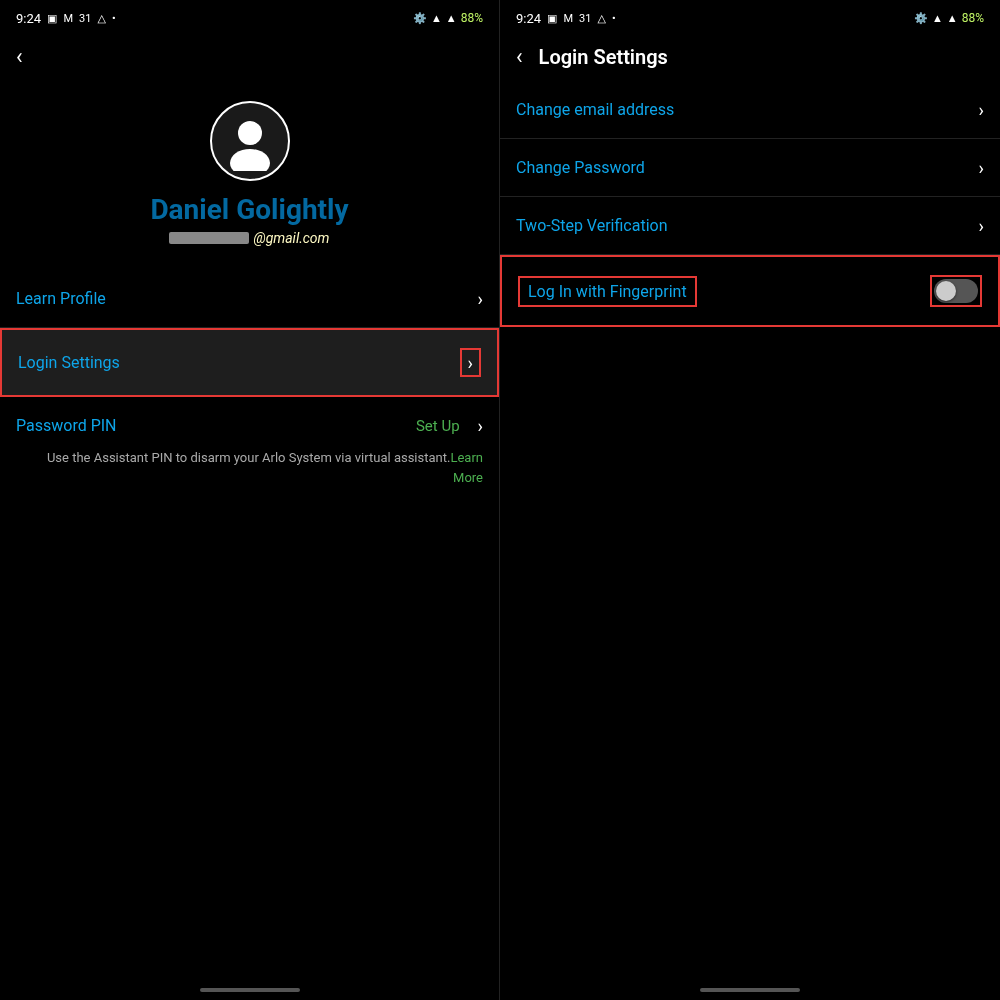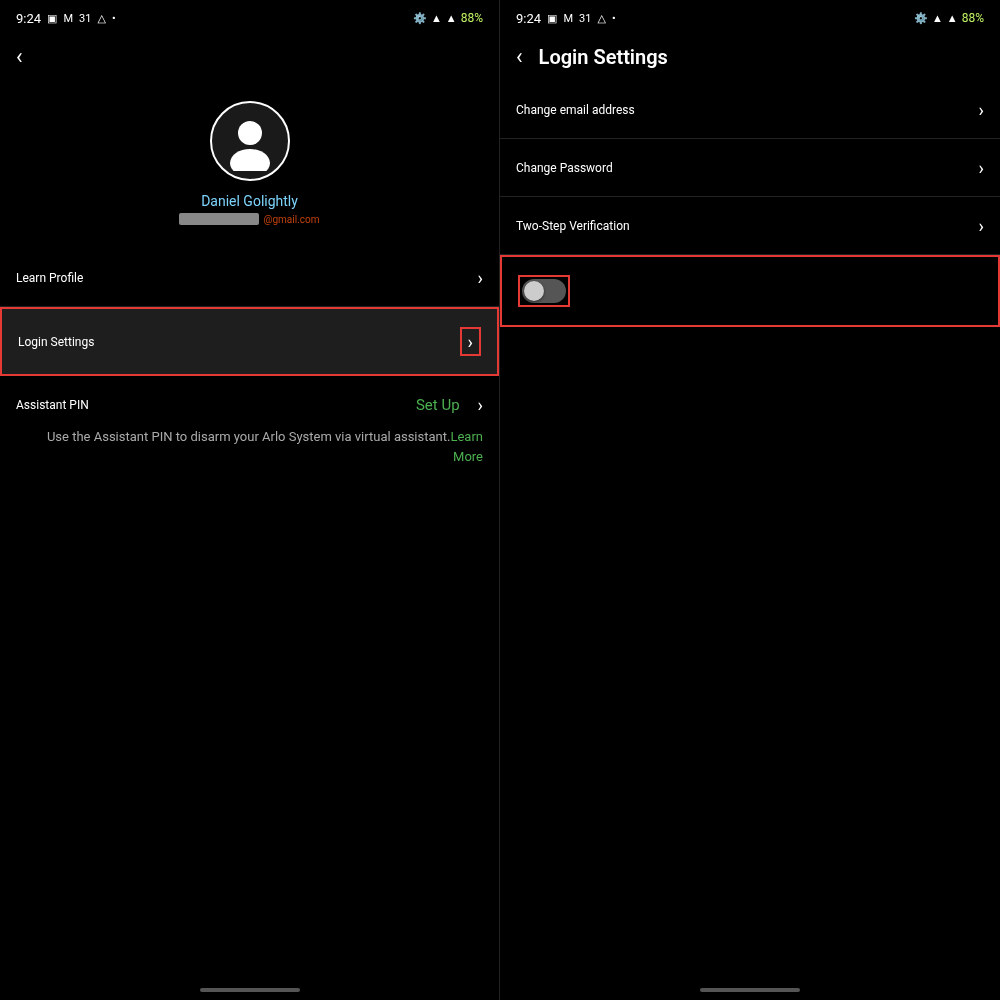--- a/index.html
+++ b/index.html
@@ -90,40 +90,41 @@
       justify-content: center;
       background: #1a1a1a;
       overflow: hidden;
       margin-bottom: 12px;
     }
     .avatar-svg {
       width: 60px;
       height: 60px;
     }
     .profile-name {
-      color: #7dd3fc;
-      font-size: 14px;
-      font-weight: 400;
+      color: #0369a1;
+      font-size: 28px;
+      font-weight: 700;
       margin-bottom: 4px;
     }
     .profile-email-row {
       display: flex;
       align-items: center;
       gap: 4px;
     }
     .email-redacted {
       background: #888;
       border-radius: 2px;
       width: 80px;
       height: 12px;
       display: inline-block;
     }
     .email-domain {
-      color: #c2410c;
-      font-size: 10px;
+      color: #fef9c3;
+      font-size: 14px;
+      font-style: italic;
     }
 
     
     .menu-list {
       flex: 1;
       padding: 0;
     }
     .menu-item {
       display: flex;
       align-items: center;
@@ -131,22 +132,22 @@
       padding: 18px 16px;
       border-bottom: 1px solid #222;
       cursor: pointer;
       position: relative;
     }
     .menu-item.highlighted {
       background: #1e1e1e;
       border: 2px solid #e53935;
     }
     .menu-label {
-      color: #ffffff;
-      font-size: 12px;
+      color: #0ea5e9;
+      font-size: 16px;
     }
     .menu-chevron {
       color: #fff;
       font-size: 18px;
     }
     .menu-chevron-box {
       border: 2px solid #e53935;
       padding: 2px 6px;
       display: flex;
       align-items: center;
@@ -285,21 +286,21 @@
     </div>
 
     <div class="menu-item highlighted">
       <span class="menu-label">Login Settings</span>
       <div class="menu-chevron-box">
         <span class="menu-chevron">›</span>
       </div>
     </div>
 
     <div class="assistant-pin-row">
-      <span class="menu-label">Assistant PIN</span>
+      <span class="menu-label">Password PIN</span>
       <div class="setup-row">
         <span class="setup-label">Set Up</span>
         <span class="menu-chevron">›</span>
       </div>
     </div>
     <div class="assistant-desc">
       <span>Use the Assistant PIN to disarm your Arlo System via virtual assistant.</span><span class="learn-more">Learn More</span>
     </div>
 
   </div>
@@ -345,20 +346,21 @@
       <span class="menu-label">Change Password</span>
       <span class="menu-chevron">›</span>
     </div>
 
     <div class="menu-item">
       <span class="menu-label">Two-Step Verification</span>
       <span class="menu-chevron">›</span>
     </div>
 
     <div class="menu-item fingerprint-row" style="border:2px solid #e53935;">
+      <span class="menu-label fingerprint-label" style="border:2px solid #e53935; padding:4px 8px;">Log In with Fingerprint</span>
       <div class="toggle-wrapper">
         <div class="toggle">
           <div class="toggle-knob"></div>
         </div>
       </div>
     </div>
 
   </div>
 
   <div class="home-bar" style="margin-top: auto;">

